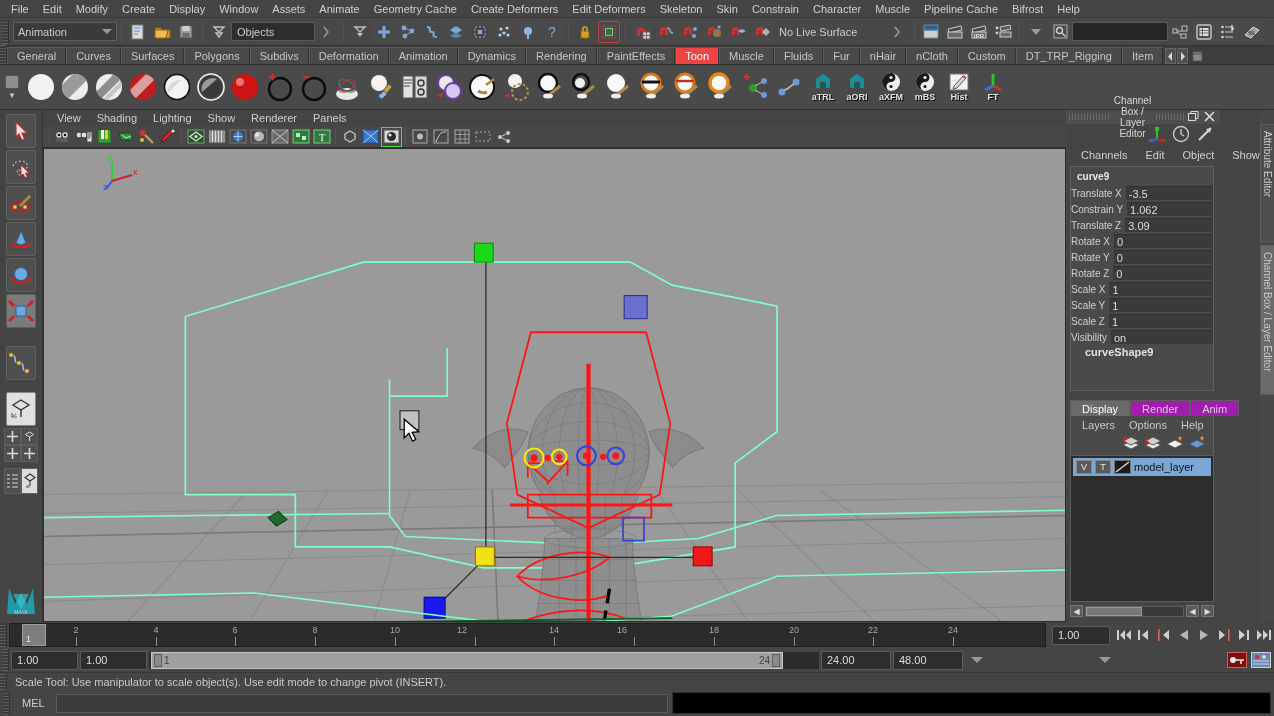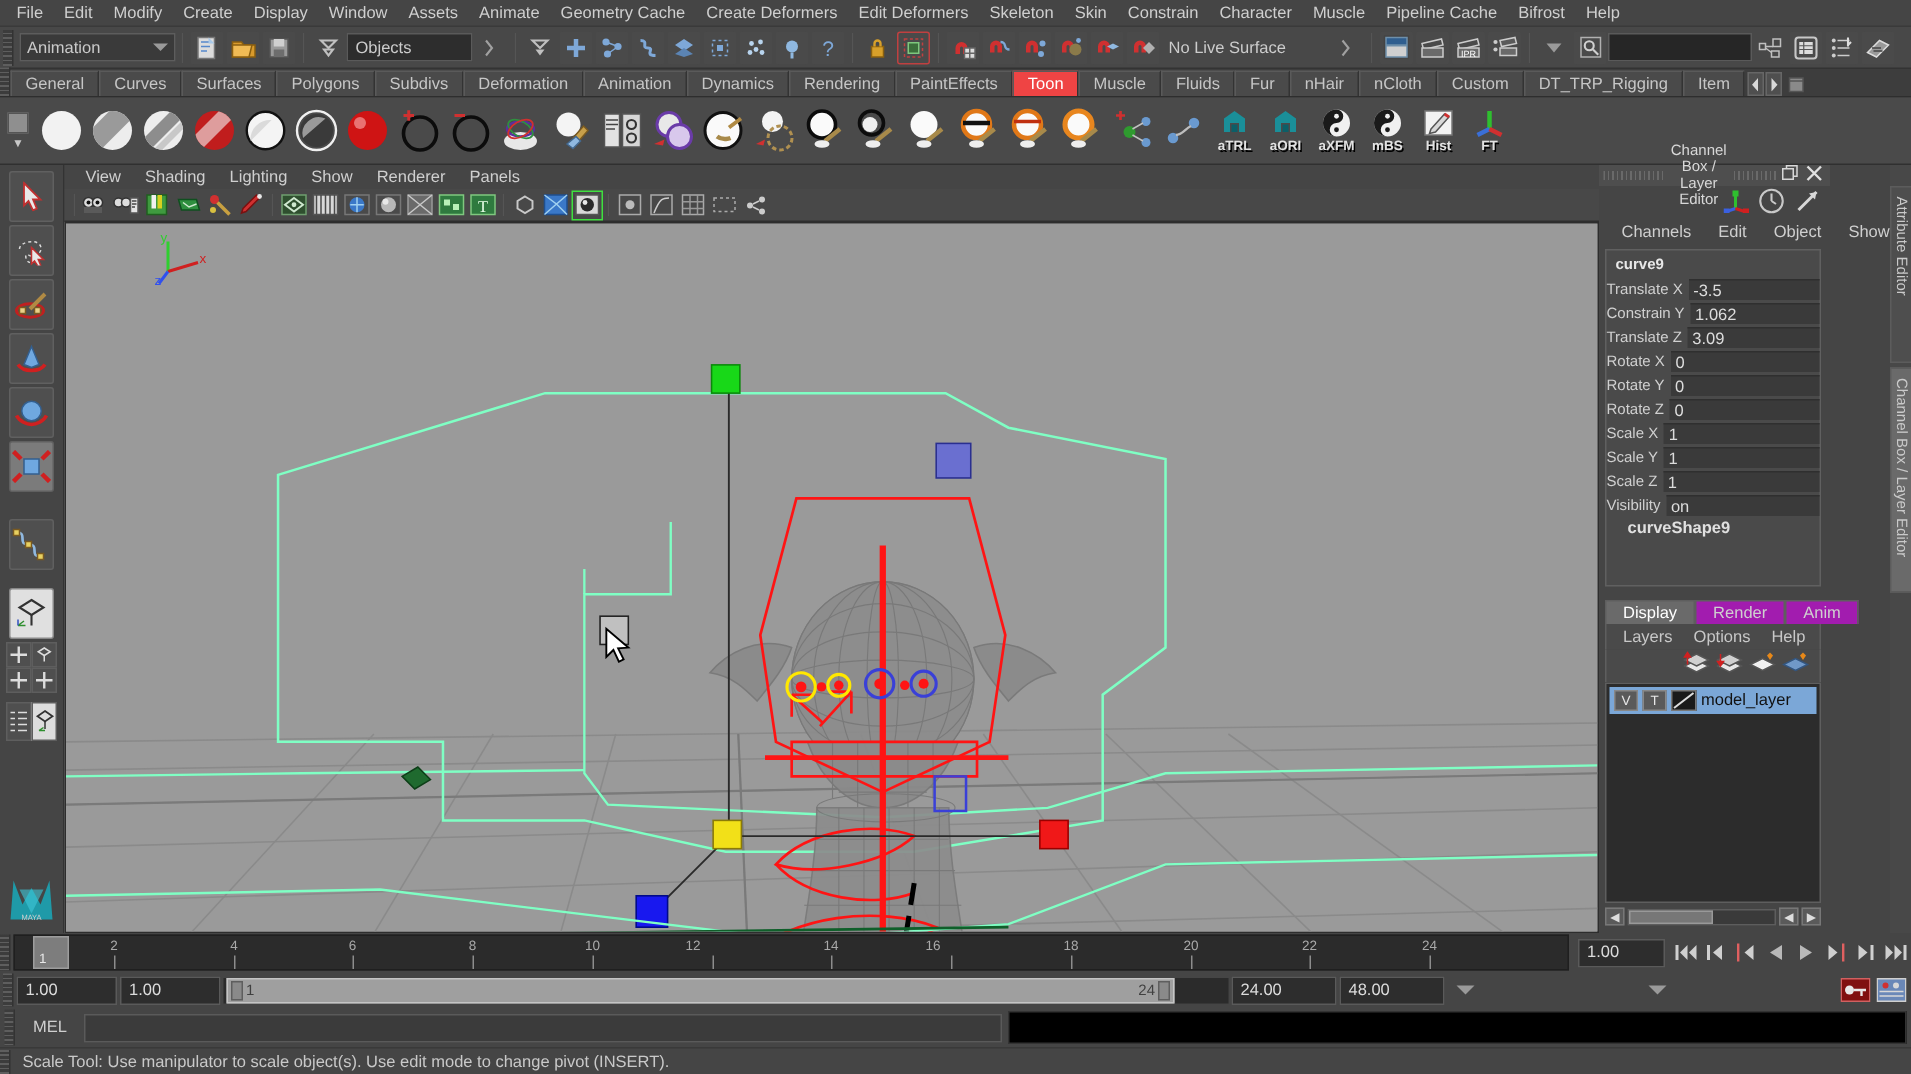--- a/index.html
+++ b/index.html
@@ -1410,29 +1410,29 @@
     <div style="width:22px;height:17px;display:flex;align-items:center;justify-content:center">
       <svg width="20" height="16" viewBox="0 0 20 16">
           <rect x="0.5" y="0.5" width="19" height="15" fill="#6a88b8" stroke="#cfcfcf"></rect>
           <path d="M2 12h16M2 9h16" stroke="#d8d8d8"></path>
           <circle cx="6" cy="5" r="2" fill="#d03030"></circle>
           <circle cx="13" cy="5" r="2" fill="#d8d8d8"></circle>
         </svg>
       </div>
   </div>
 
+  <div id="helprow">
+    <div class="gripper" style="height:16px"></div>
+    <div id="helptext">Scale Tool: Use manipulator to scale object(s). Use edit mode to change pivot (INSERT).</div>
+  </div>
+
   <div id="melrow">
     <div class="gripper" style="height:24px"></div>
     <div id="melbtn">MEL</div>
     <div id="melinput">
       <span style="padding-left:4px;line-height:17px;display:block"></span>
     </div>
     <div id="melout">
       <span></span>
     </div>
   </div>
 
-  <div id="helprow">
-    <div class="gripper" style="height:16px"></div>
-    <div id="helptext">Scale Tool: Use manipulator to scale object(s). Use edit mode to change pivot (INSERT).</div>
-  </div>
-
 </div>
 
 </body></html>

